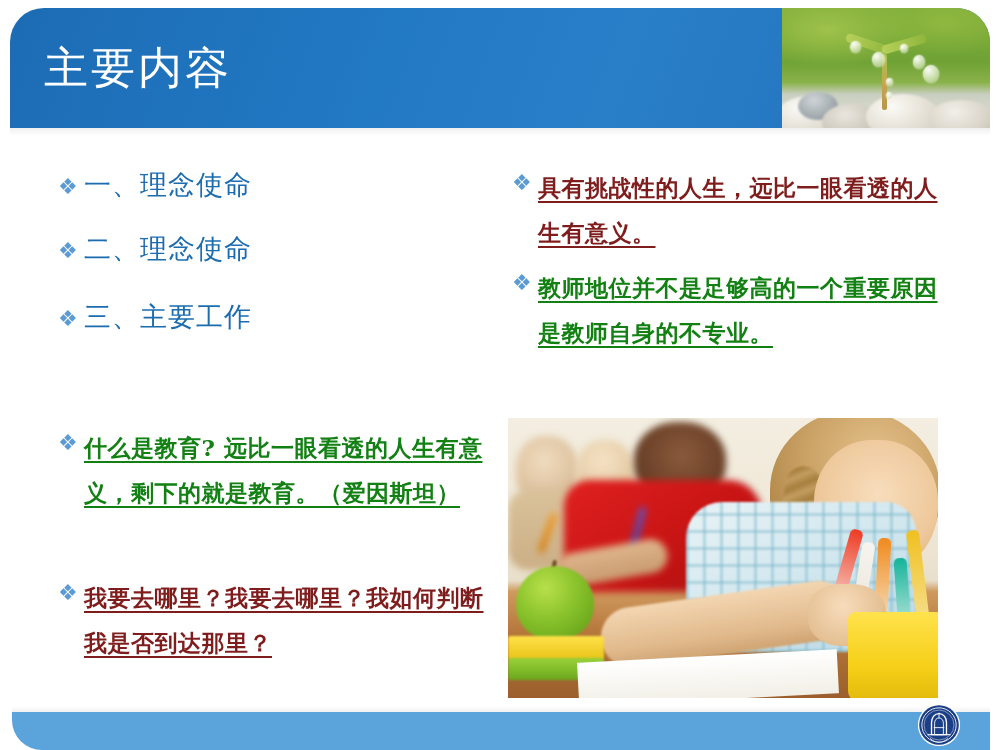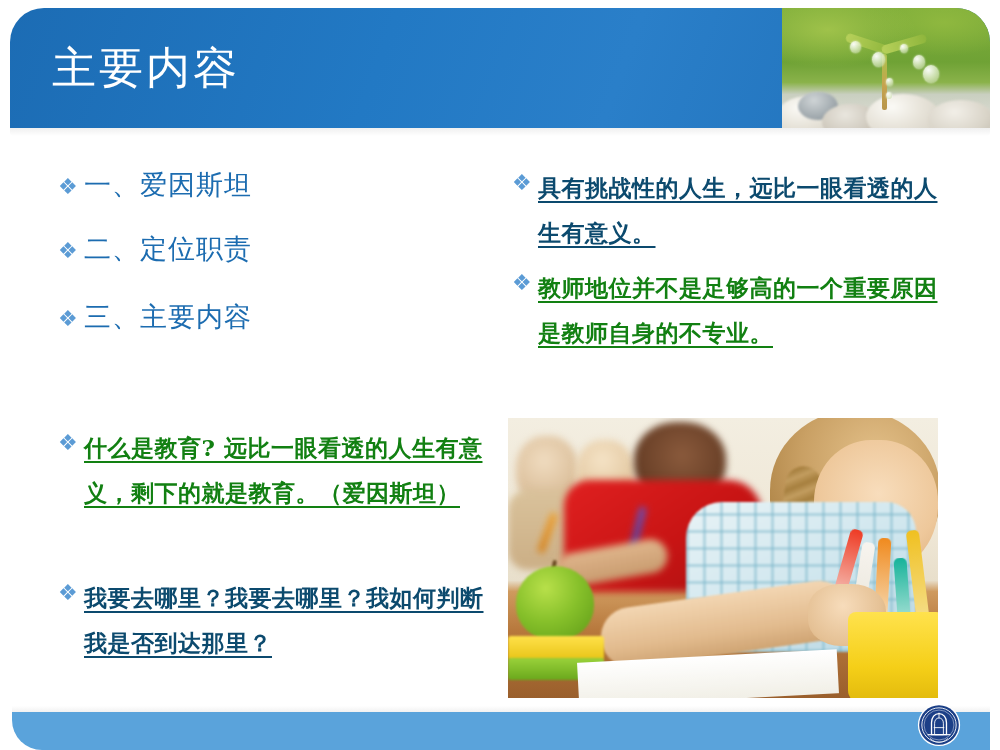--- a/index.html
+++ b/index.html
@@ -37,21 +37,21 @@
     left: 10px;
     top: 8px;
     width: 980px;
     height: 120px;
     background: linear-gradient(110deg, #1c6cb4 0%, #2279c4 38%, #2a7fc9 62%, #1f6fb8 100%);
     border-radius: 34px 34px 0 0;
     z-index: 2;
   }
   .header-title {
     position: absolute;
-    left: 52px;
+    left: 44px;
     top: 40px;
     font-size: 44px;
     line-height: 56px;
     color: #ffffff;
     letter-spacing: 3px;
     font-family: "DejaVu Sans", "Liberation Sans", sans-serif;
     font-weight: 500;
     z-index: 4;
     white-space: nowrap;
   }
@@ -155,21 +155,21 @@
     font-family: "DejaVu Serif", "Liberation Serif", serif;
     font-weight: bold;
     font-size: 23px;
     line-height: 45px;
     letter-spacing: 0.5px;
   }
   .quote-row .bullet-text span {
     text-decoration: underline;
     text-underline-offset: 5px;
   }
-  .q-blue .bullet-text span { color: #0c4a6e; }
+  .q-blue .bullet-text span { color: #7f1d1d; }
   .q-green .bullet-text span { color: #128012; }
 
   #quote-r0 { left: 512px; top: 165px; width: 430px; }
   #quote-r1 { left: 512px; top: 265px; width: 430px; }
   #quote-l0 { left: 58px;  top: 425px; width: 430px; }
   #quote-l1 { left: 58px;  top: 575px; width: 430px; }
 
   
   .class-photo {
     position: absolute;
@@ -355,29 +355,29 @@
     <div class="hp-drop hp-d5"></div>
     <div class="hp-drop hp-d6"></div>
   </div>
 
   <div class="header-title">主要内容</div>
 
   <div class="content">
 
     <div class="bullet-row nav-item" id="nav-0">
       <span class="bullet-mark">❖</span>
-      <span class="bullet-text">一、爱因斯坦</span>
+      <span class="bullet-text">一、理念使命</span>
     </div>
     <div class="bullet-row nav-item" id="nav-1">
       <span class="bullet-mark">❖</span>
-      <span class="bullet-text">二、定位职责</span>
+      <span class="bullet-text">二、理念使命</span>
     </div>
     <div class="bullet-row nav-item" id="nav-2">
       <span class="bullet-mark">❖</span>
-      <span class="bullet-text">三、主要内容</span>
+      <span class="bullet-text">三、主要工作</span>
     </div>
 
     <div class="bullet-row quote-row q-blue" id="quote-r0">
       <span class="bullet-mark">❖</span>
       <span class="bullet-text"><span>具有挑战性的人生，远比一眼看透的人生有意义。</span></span>
     </div>
     <div class="bullet-row quote-row q-green" id="quote-r1">
       <span class="bullet-mark">❖</span>
       <span class="bullet-text"><span>教师地位并不是足够高的一个重要原因是教师自身的不专业。</span></span>
     </div>

